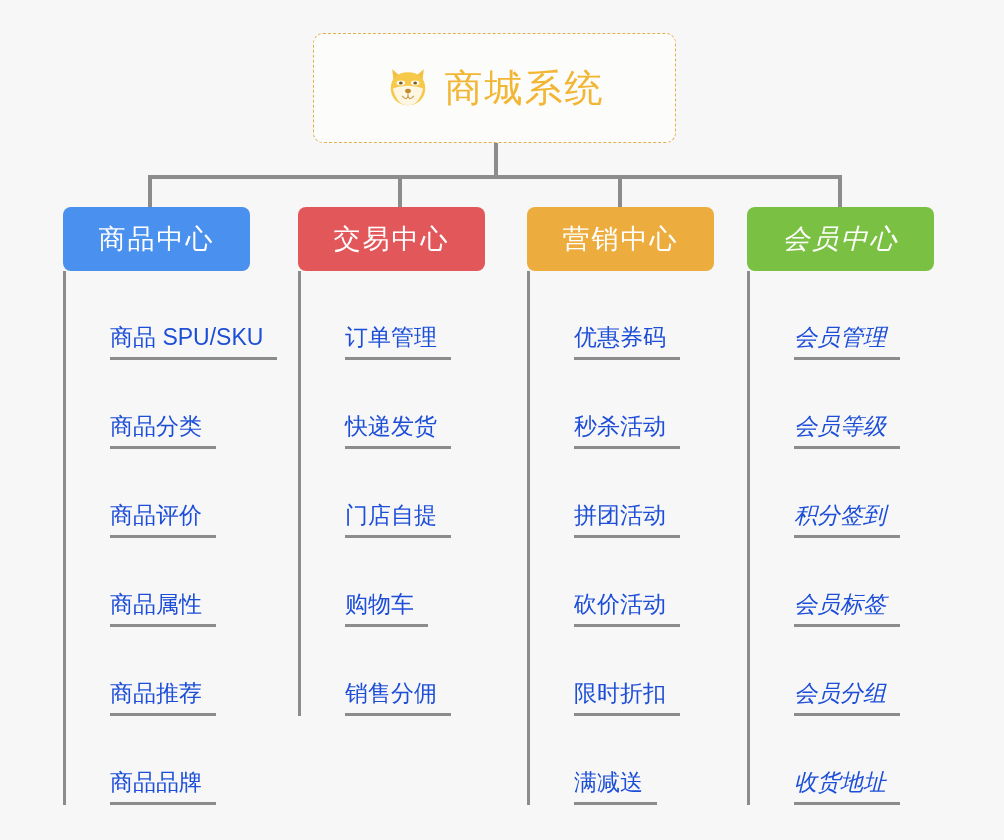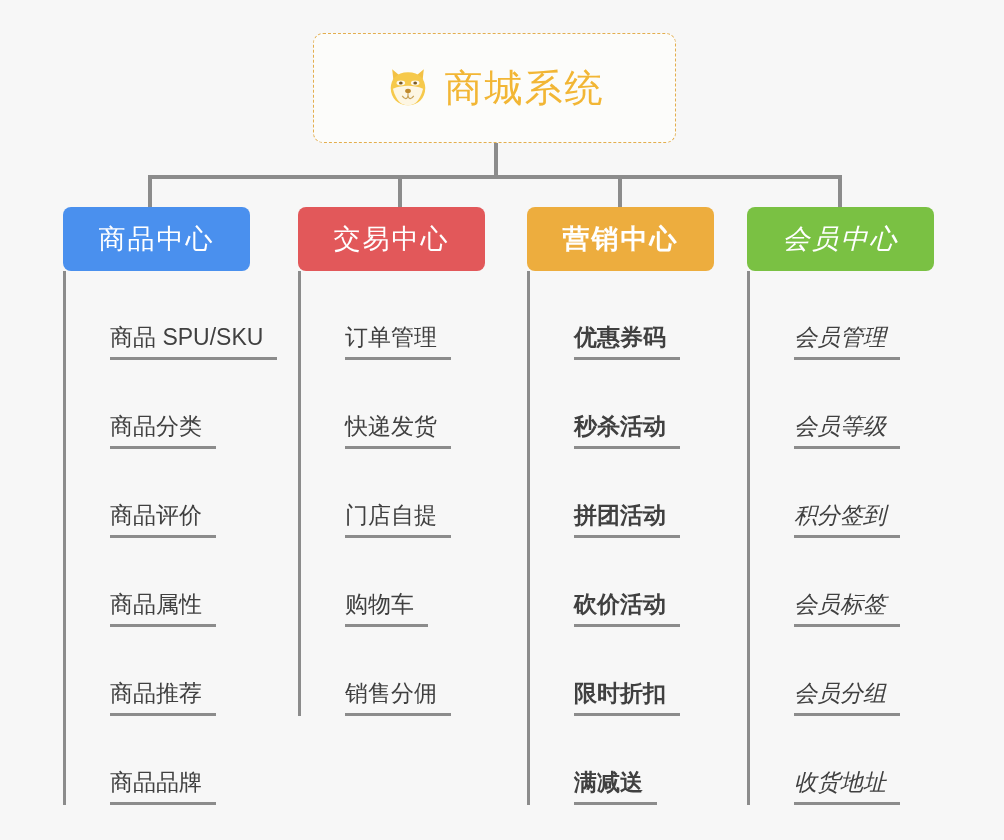--- a/index.html
+++ b/index.html
@@ -98,21 +98,21 @@
   }
   .leaf {
     height: 89px;
     display: flex;
     align-items: flex-end;
     padding-left: 28px;
   }
   .leaf-label {
     display: inline-block;
     font-size: 23px;
-    color: #404040;
+    color: #1d4ed8;
     line-height: 1.15;
     padding: 0 14px 7px 0;
     border-bottom: 3px solid #8c8c8c;
     white-space: nowrap;
   }
 </style>
 </head>
 <body>
 
 <div id="diagram">
@@ -179,21 +179,21 @@
             <span class="leaf-label">门店自提</span>
           </div>
           <div class="leaf">
             <span class="leaf-label">购物车</span>
           </div>
           <div class="leaf">
             <span class="leaf-label">销售分佣</span>
           </div>
         </div>
       </div>
-      <div class="column" style="left: 527px; width: 187px; font-weight: bold;">
+      <div class="column" style="left: 527px; width: 187px;">
         <div class="cat-box" style="background: rgb(237, 173, 62); width: 187px;">
           <span>营销中心</span>
         </div>
         <div class="leaf-list">
           <div class="leaf">
             <span class="leaf-label">优惠券码</span>
           </div>
           <div class="leaf">
             <span class="leaf-label">秒杀活动</span>
           </div>

